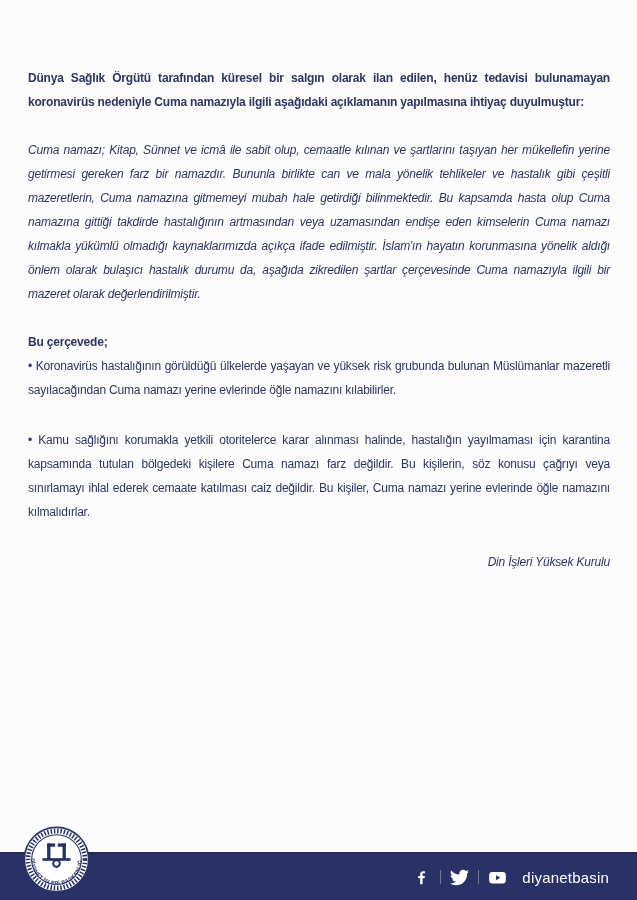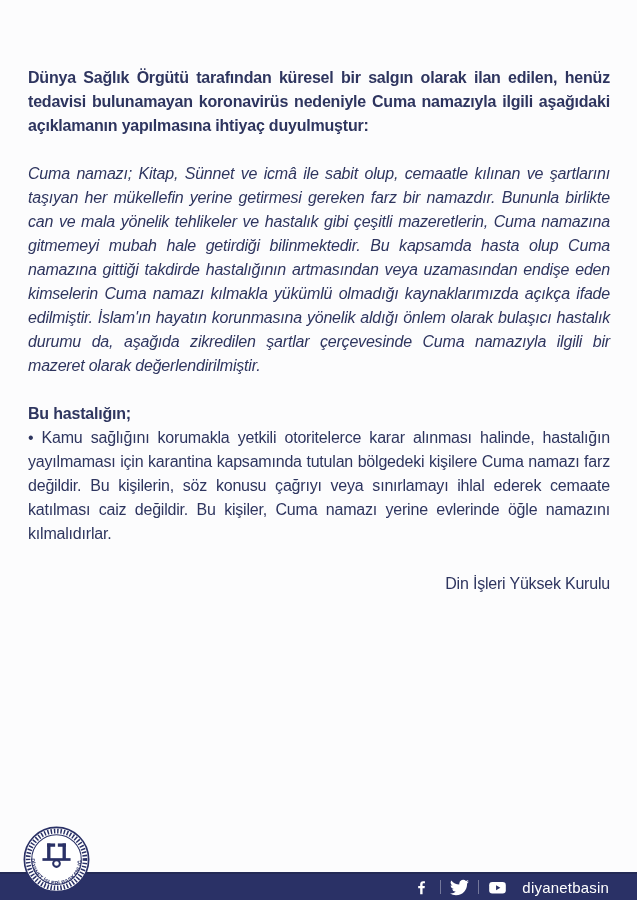--- a/index.html
+++ b/index.html
@@ -13,42 +13,43 @@
     background: #fcfcfd;
     overflow: hidden;
   }
 
   .content {
     position: absolute;
     left: 28px;
     right: 27px;
     top: 66px;
     color: #2e355f;
-    font-size: 16px;
+    font-size: 12px;
     line-height: 24px;
     letter-spacing: -0.2px;
     text-align: justify;
   }
 
   .content p { margin: 0; }
   .intro { font-weight: bold; margin-bottom: 24px !important; }
   .body-par { margin-bottom: 24px !important; font-style: italic; }
   .heading { font-weight: bold; }
   .bullet { margin-bottom: 26px !important; }
   .signature {
     text-align: right;
     margin-top: 6px !important;
+    font-style: italic;
   }
 
   .footer-bar {
     position: absolute;
     left: 0;
     bottom: 0;
     width: 637px;
-    height: 28px;
+    height: 48px;
     background: #2a3166;
     border-top: 2px solid #232a55;
     display: flex;
     align-items: center;
     justify-content: flex-end;
     padding-right: 28px;
   }
 
   .logo-seal {
     position: absolute;
@@ -83,21 +84,22 @@
   }
 </style>
 </head>
 <body>
 
 <div class="page">
 
   <main class="content">
     <p class="intro">Dünya Sağlık Örgütü tarafından küresel bir salgın olarak ilan edilen, henüz tedavisi bulunamayan koronavirüs nedeniyle Cuma namazıyla ilgili aşağıdaki açıklamanın yapılmasına ihtiyaç duyulmuştur:</p>
     <p class="body-par">Cuma namazı; Kitap, Sünnet ve icmâ ile sabit olup, cemaatle kılınan ve şartlarını taşıyan her mükellefin yerine getirmesi gereken farz bir namazdır. Bununla birlikte can ve mala yönelik tehlikeler ve hastalık gibi çeşitli mazeretlerin, Cuma namazına gitmemeyi mubah hale getirdiği bilinmektedir. Bu kapsamda hasta olup Cuma namazına gittiği takdirde hastalığının artmasından veya uzamasından endişe eden kimselerin Cuma namazı kılmakla yükümlü olmadığı kaynaklarımızda açıkça ifade edilmiştir. İslam'ın hayatın korunmasına yönelik aldığı önlem olarak bulaşıcı hastalık durumu da, aşağıda zikredilen şartlar çerçevesinde Cuma namazıyla ilgili bir mazeret olarak değerlendirilmiştir.</p>
-    <p class="heading">Bu hastalığın;</p>
+    <p class="heading">Bu çerçevede;</p>
+    <p class="bullet">• Koronavirüs hastalığının görüldüğü ülkelerde yaşayan ve yüksek risk grubunda bulunan Müslümanlar mazeretli sayılacağından Cuma namazı yerine evlerinde öğle namazını kılabilirler.</p>
     <p class="bullet">• Kamu sağlığını korumakla yetkili otoritelerce karar alınması halinde, hastalığın yayılmaması için karantina kapsamında tutulan bölgedeki kişilere Cuma namazı farz değildir. Bu kişilerin, söz konusu çağrıyı veya sınırlamayı ihlal ederek cemaate katılması caiz değildir. Bu kişiler, Cuma namazı yerine evlerinde öğle namazını kılmalıdırlar.</p>
     <p class="signature">Din İşleri Yüksek Kurulu</p>
   </main>
 
   <footer class="footer-bar">
     <div class="social">
       <span class="icon">
         <svg viewBox="0 0 24 24" width="17" height="17">
           <path fill="#ffffff" d="M13.5 21.5v-8.4h2.82l.42-3.27H13.5V7.74c0-.95.26-1.59 1.62-1.59h1.73V3.22c-.3-.04-1.33-.13-2.52-.13-2.49 0-4.2 1.52-4.2 4.32v2.53H7.3v3.27h2.83v8.29h3.37z"></path>
         </svg>

